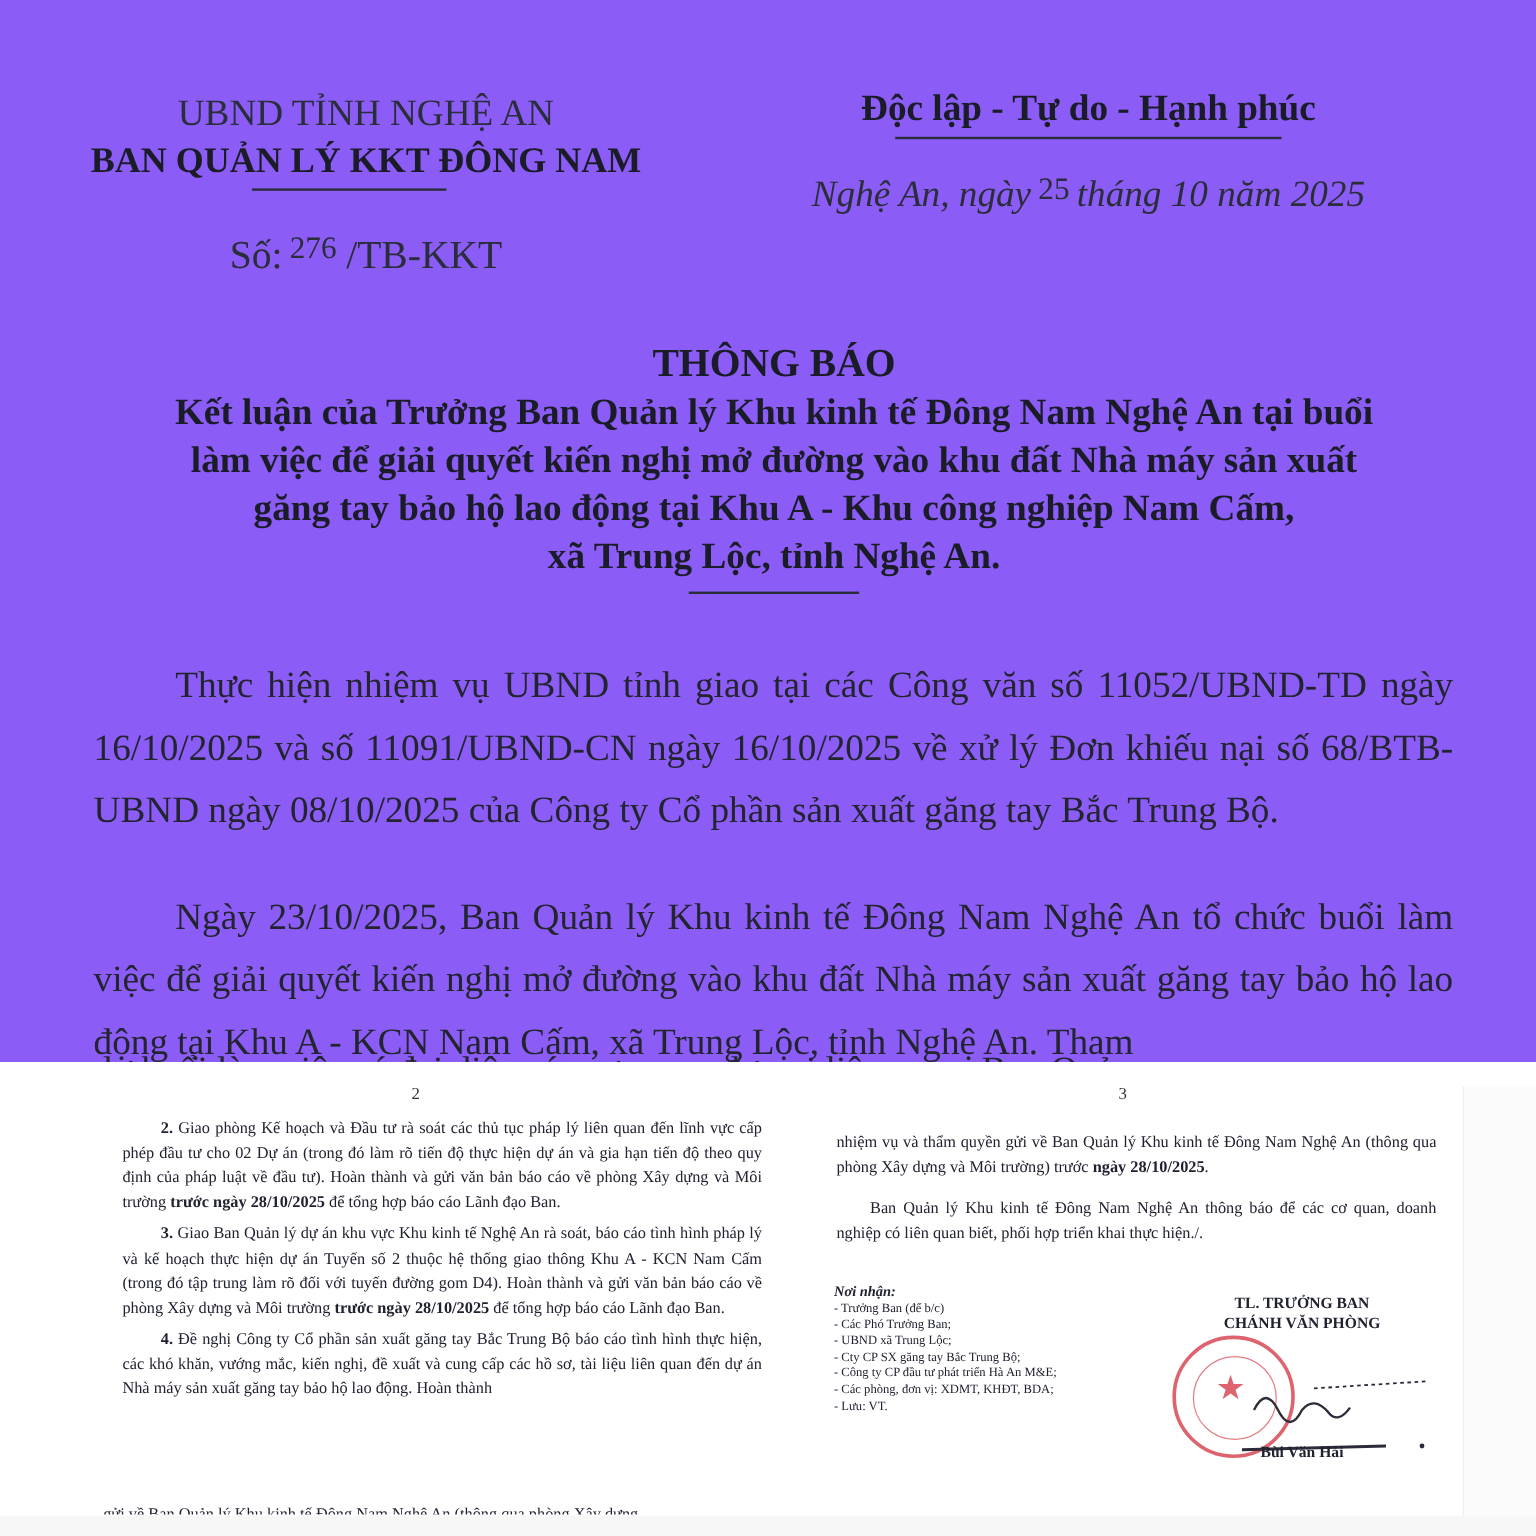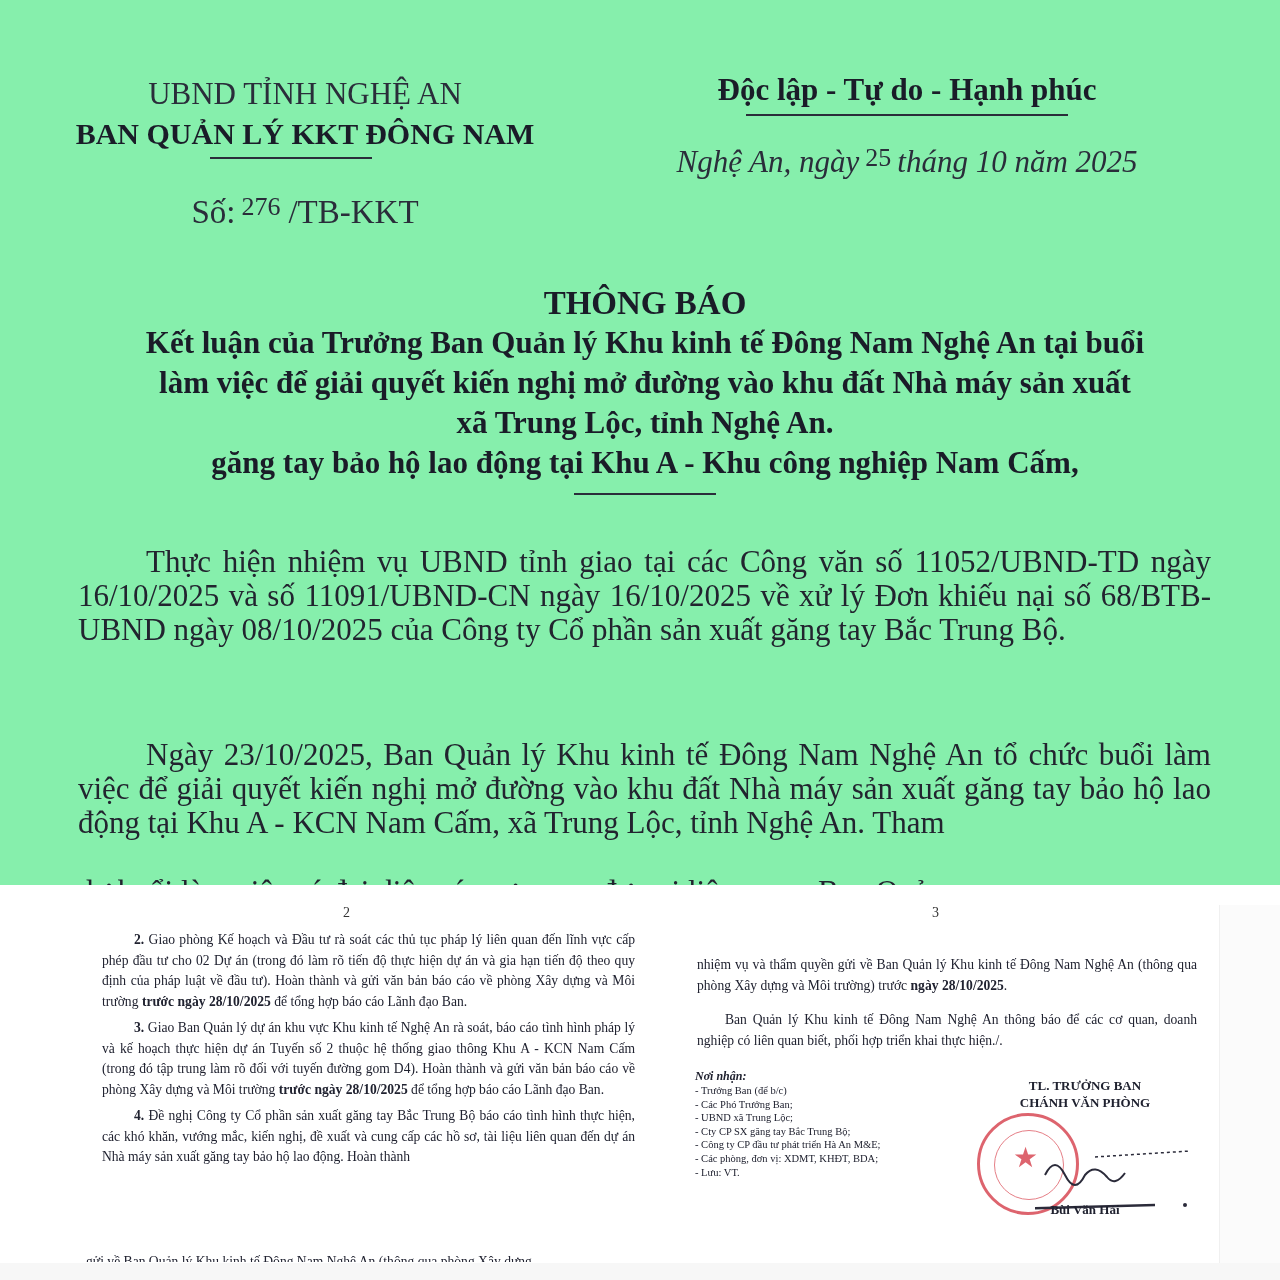--- a/index.html
+++ b/index.html
@@ -1,61 +1,61 @@
 <!DOCTYPE html>
 <html><head>
 <meta charset="utf-8">
 <style>
   html, body { margin:0; padding:0; background:#ffffff; }
   body { width:1280px; height:1280px; position:relative; overflow:hidden;
          font-family:"Liberation Serif", "DejaVu Serif", serif; color:#1d1f2a; }
 
   
-  .top-page { position:absolute; left:0; top:0; width:1280px; height:885px; background:#86efac; }
+  .top-page { position:absolute; left:0; top:0; width:1280px; height:885px; background:#8b5cf6; }
   .hdr-left { position:absolute; left:60px; top:74px; width:490px; text-align:center; }
   .hdr-left .l1 { font-size:31px; line-height:40px; color:#2a2d3a; }
   .hdr-left .l2 { font-size:30px; line-height:40px; font-weight:bold; color:#1a1c28; }
   .hdr-left .rule { width:162px; height:2px; background:#2a2d3a; margin:3px auto 0 auto; position:relative; left:-14px; }
   .hdr-left .num { font-size:33px; line-height:40px; margin-top:28px; color:#2a2d3a; }
   .hdr-left .num sup { font-size:26px; vertical-align:8px; margin:4px 8px 0 6px; }
 
   .hdr-right { position:absolute; left:572px; top:70px; width:670px; text-align:center; }
   .hdr-right .l1 { font-size:31px; line-height:40px; font-weight:bold; color:#1a1c28; letter-spacing:0.2px; }
   .hdr-right .l2 { font-size:31px; line-height:40px; font-weight:bold; color:#1a1c28; }
   .hdr-right .rule { width:322px; height:2px; background:#2a2d3a; margin:4px auto 0 auto; }
   .hdr-right .date { font-size:31px; line-height:40px; font-style:italic; margin-top:22px; color:#2a2d3a; }
   .hdr-right .date .d { font-style:normal; font-size:26px; vertical-align:6px; margin:0 6px; }
 
   .title { position:absolute; left:70px; top:283px; width:1150px; text-align:center; font-weight:bold; color:#1a1c28; }
   .title .h { font-size:33px; line-height:40px; }
   .title .sub { font-size:31px; line-height:40px; }
   .title .rule { width:142px; height:2px; background:#2a2d3a; margin:10px auto 0 auto; }
 
-  .body-text { position:absolute; left:78px; width:1133px; font-size:31px; line-height:34px;
+  .body-text { position:absolute; left:78px; width:1133px; font-size:31px; line-height:52px;
                text-align:justify; color:#22242f; }
   .body-text .ind { display:inline-block; width:68px; }
   .p1 { top:545px; }
   .p2 { top:738px; }
   .cutline { position:absolute; left:78px; top:868px; width:1133px; height:17px; overflow:hidden;
              font-size:31px; line-height:48px; color:#22242f; }
 
   
   .pg2 { position:absolute; left:0; top:885px; width:655px; height:395px; background:#fff;
          border-right:1px solid #ececec; }
   .pg3 { position:absolute; left:655px; top:885px; width:625px; height:395px; background:#fff; }
   .pgnum { position:absolute; top:20px; font-size:14px; color:#333; }
   .small { font-size:13.6px; line-height:20.5px; color:#202230; text-align:justify; }
   .pg2 .txt { position:absolute; left:102px; top:45px; width:533px; }
   .pg2 .txt p { margin:0 0 6px 0; }
   .pg2 .txt .ind { display:inline-block; width:32px; }
   .pg2 .cut { position:absolute; left:86px; top:367px; width:533px; height:10px; overflow:hidden; }
   .pg2 .fade { position:absolute; left:0; top:378px; width:655px; height:17px; background:#f7f7f7; }
 
   .pg3 .txt { position:absolute; left:42px; top:57px; width:500px; }
-  .pg3 .txt p { margin:13px 0 14px 0; }
+  .pg3 .txt p { margin:0 0 14px 0; }
   .pg3 .txt .ind { display:inline-block; width:28px; }
 
   .recips { position:absolute; left:40px; top:184px; width:270px; font-size:10.5px; line-height:13.6px; color:#202230; }
   .recips .lbl { font-style:italic; font-weight:bold; font-size:12px; line-height:15px; }
   .sign { position:absolute; left:345px; top:192px; width:170px; text-align:center; font-weight:bold; color:#202230; }
   .sign .t1, .sign .t2 { font-size:13px; line-height:17px; }
   .sign .name { font-size:13px; line-height:17px; margin-top:90px; }
   .stamp { position:absolute; left:322px; top:228px; width:102px; height:102px; border-radius:50%;
            border:3px solid #d84a55; box-sizing:border-box; opacity:0.85; }
   .stamp .inner { position:absolute; left:14px; top:14px; width:68px; height:68px; border-radius:50%; border:1.5px solid #e06770; }
@@ -83,22 +83,22 @@
     <div class="rule"></div>
     <div class="date">
       <span>Nghệ An, ngày</span><span class="d">25</span><span>tháng 10 năm 2025</span>
     </div>
   </div>
 
   <div class="title">
     <div class="h">THÔNG BÁO</div>
     <div class="sub">Kết luận của Trưởng Ban Quản lý Khu kinh tế Đông Nam Nghệ An tại buổi</div>
     <div class="sub">làm việc để giải quyết kiến nghị mở đường vào khu đất Nhà máy sản xuất</div>
+    <div class="sub">găng tay bảo hộ lao động tại Khu A - Khu công nghiệp Nam Cấm,</div>
     <div class="sub">xã Trung Lộc, tỉnh Nghệ An.</div>
-    <div class="sub">găng tay bảo hộ lao động tại Khu A - Khu công nghiệp Nam Cấm,</div>
     <div class="rule"></div>
   </div>
 
   <div class="body-text p1"><span class="ind"></span><span>Thực hiện nhiệm vụ UBND tỉnh giao tại các Công văn số 11052/UBND-TD ngày 16/10/2025 và số 11091/UBND-CN ngày 16/10/2025 về xử lý Đơn khiếu nại số 68/BTB-UBND ngày 08/10/2025 của Công ty Cổ phần sản xuất găng tay Bắc Trung Bộ.</span></div>
   <div class="body-text p2"><span class="ind"></span><span>Ngày 23/10/2025, Ban Quản lý Khu kinh tế Đông Nam Nghệ An tổ chức buổi làm việc để giải quyết kiến nghị mở đường vào khu đất Nhà máy sản xuất găng tay bảo hộ lao động tại Khu A - KCN Nam Cấm, xã Trung Lộc, tỉnh Nghệ An. Tham</span></div>
   <div class="cutline">dự buổi làm việc có đại diện các cơ quan, đơn vị liên quan, Ban Quản</div>
 </div>
 
 <div class="pg2">
   <div class="pgnum" style="left:343px;">2</div>

